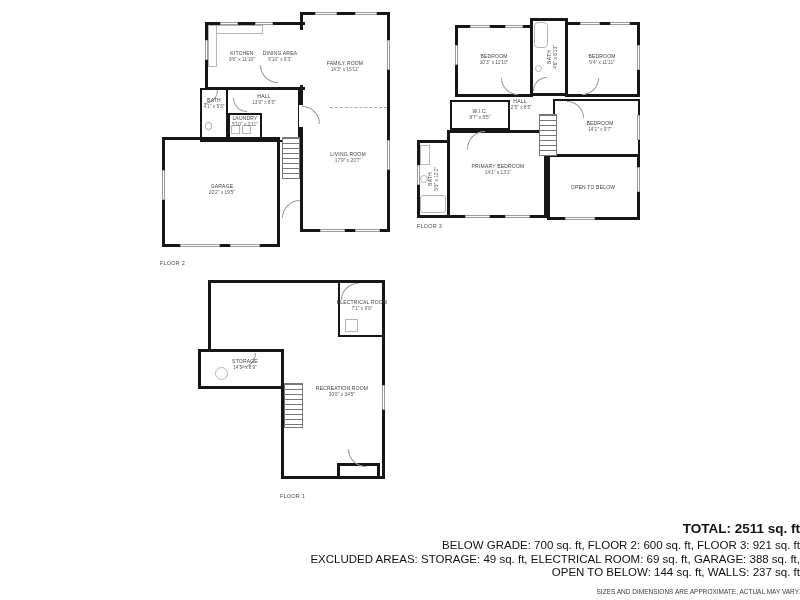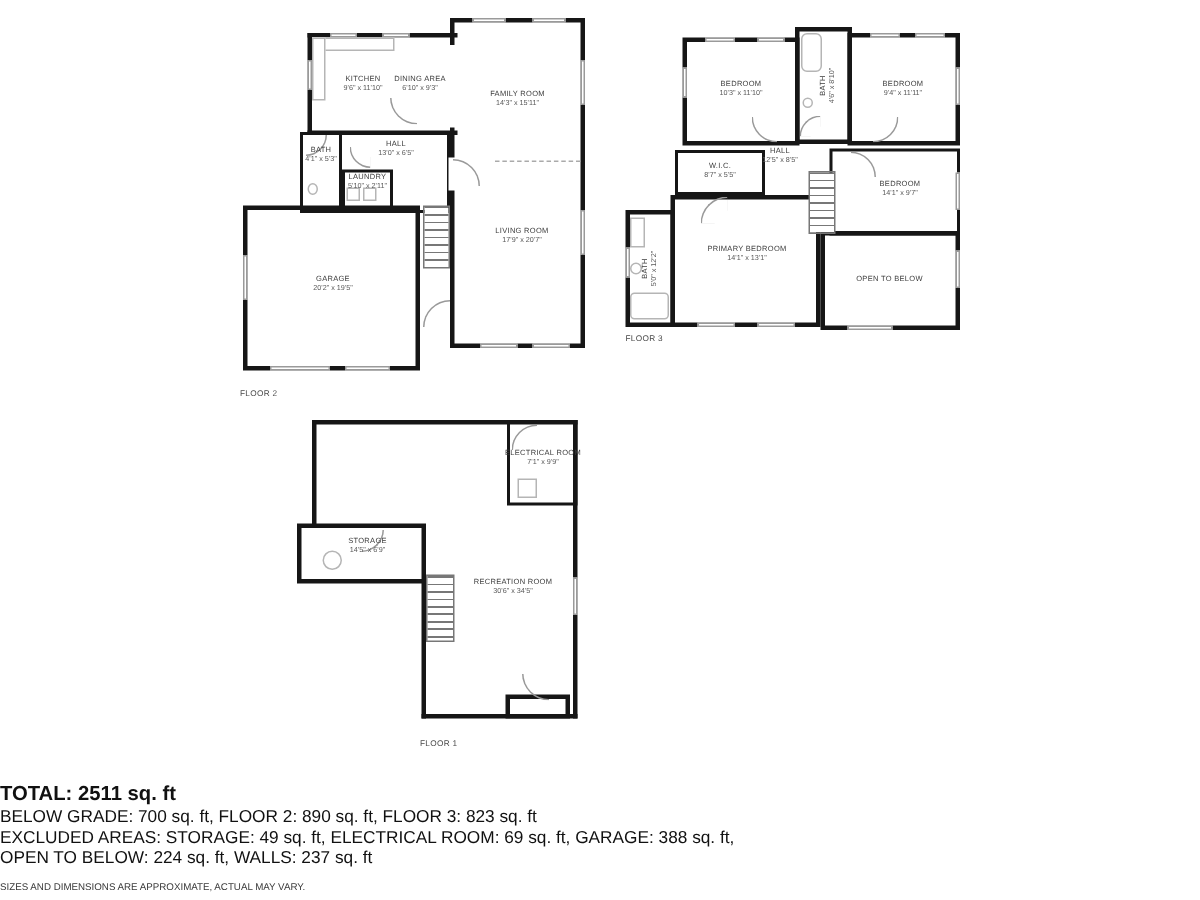--- a/index.html
+++ b/index.html
@@ -20,21 +20,21 @@
           background:repeating-linear-gradient(to bottom,#777 0 1px,#fff 1px 5px)}
   .fix{position:absolute;box-sizing:border-box;border:1px solid #b5b5b5;background:#fff;z-index:2}
   .round{border-radius:50%}
   .rlabel{position:absolute;transform:translate(-50%,-50%);text-align:center;z-index:6;
           white-space:nowrap;color:#3c3c3c;line-height:1.4}
   .rlabel .rname{font-size:5px;letter-spacing:.2px}
   .rlabel .rdims{font-size:4.8px;color:#5a5a5a}
   .rot{transform:translate(-50%,-50%) rotate(-90deg)}
   .ftag{position:absolute;font-size:5.5px;color:#4a4a4a;z-index:6;letter-spacing:.2px}
   .dash{position:absolute;border-top:1px dashed #aaa;z-index:2}
-  .summary{position:absolute;left:0;top:521px;width:800px;text-align:left;color:#111}
+  .summary{position:absolute;left:0;top:521px;width:800px;text-align:right;color:#111}
   .total{font-size:13.5px;font-weight:bold;margin-bottom:3px}
   .sline{font-size:11.5px;line-height:1.18}
   .disc{font-size:6.5px;color:#3a3a3a;margin-top:8px}
 </style>
 </head>
 <body>
 
 <div style="position:absolute;inset:0">
 
   <div class="plan" style="left:160px;top:10px;width:232px;height:262px">
@@ -213,19 +213,19 @@
     </div>
     <div class="rlabel" style="left:147px;top:117px">
       <div class="rname">RECREATION ROOM</div>
       <div class="rdims">30'6" x 34'5"</div>
     </div>
     <div class="ftag" style="left:85px;top:218px">FLOOR 1</div>
   </div>
 
   <div class="summary">
     <div class="total">TOTAL: 2511 sq. ft</div>
-    <div class="sline">BELOW GRADE: 700 sq. ft, FLOOR 2: 890 sq. ft, FLOOR 3: 823 sq. ft</div>
+    <div class="sline">BELOW GRADE: 700 sq. ft, FLOOR 2: 600 sq. ft, FLOOR 3: 921 sq. ft</div>
     <div class="sline">EXCLUDED AREAS: STORAGE: 49 sq. ft, ELECTRICAL ROOM: 69 sq. ft, GARAGE: 388 sq. ft,</div>
-    <div class="sline">OPEN TO BELOW: 224 sq. ft, WALLS: 237 sq. ft</div>
+    <div class="sline">OPEN TO BELOW: 144 sq. ft, WALLS: 237 sq. ft</div>
     <div class="disc">SIZES AND DIMENSIONS ARE APPROXIMATE, ACTUAL MAY VARY.</div>
   </div>
 
 </div>
 
 </body></html>

